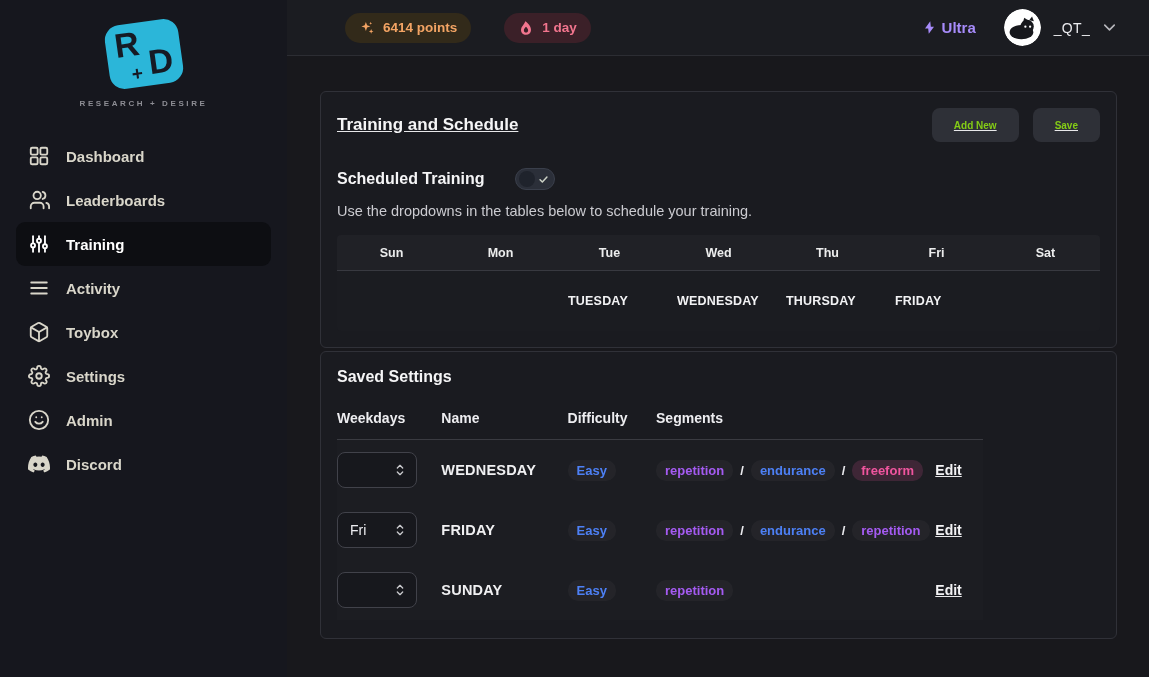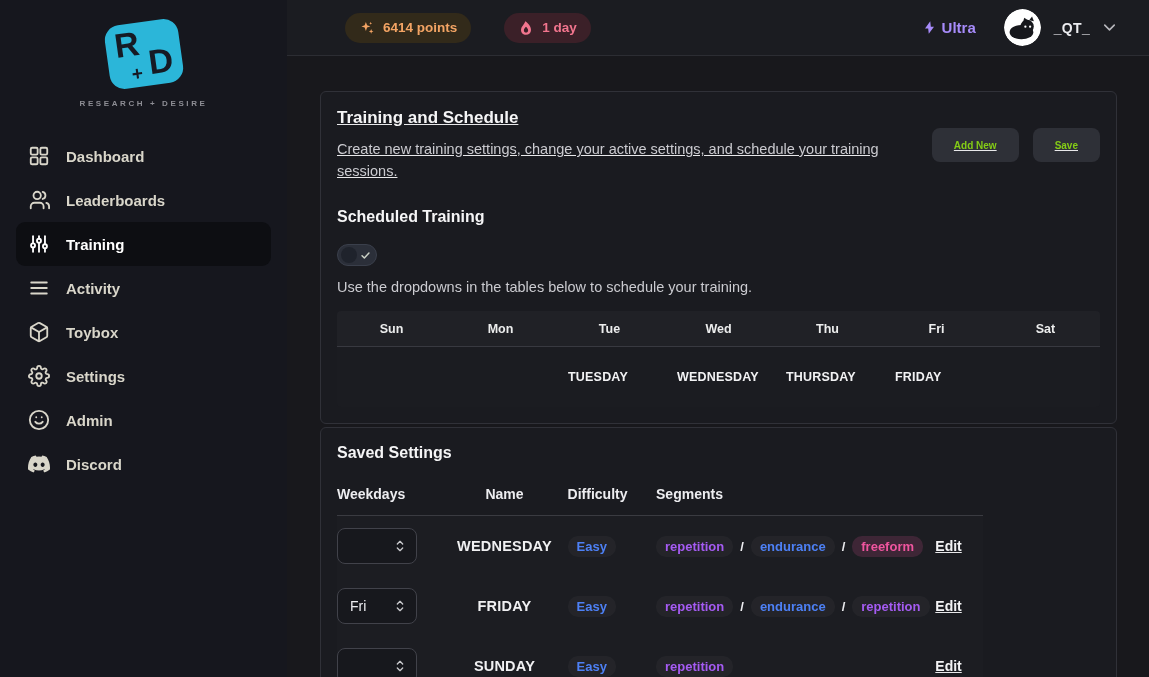--- a/index.html
+++ b/index.html
@@ -29,36 +29,36 @@
   .topbar-left { display:flex; align-items:center; }
   .badge { display:flex; align-items:center; gap:8px; height:30px; padding:0 14px; border-radius:16px;
            font-weight:bold; font-size:13.5px; }
   .badge svg { width:16px; height:16px; }
   .badge.points { background:#322a1a; color:#f3a464; }
   .badge.streak { background:#3b2028; color:#f2758e; margin-left:33px; }
   .topbar-right { display:flex; align-items:center; }
   .plan { display:flex; align-items:center; gap:5px; color:#a78bfa; font-weight:bold; font-size:15px; cursor:pointer; }
   .plan svg { width:15px; height:15px; }
   .avatar { width:37px; height:37px; margin-left:28px; border-radius:50%; overflow:hidden; cursor:pointer; }
-  .username { margin-left:13px; font-weight:bold; font-size:14px; color:#ececf0; letter-spacing:.3px; cursor:pointer; }
+  .username { margin-left:13px; font-weight:normal; font-size:14px; color:#ececf0; letter-spacing:.3px; cursor:pointer; }
   .chev { margin-left:10px; color:#b8b8bd; display:flex; cursor:pointer; }
   .chev svg { width:19px; height:19px; }
 
   
   .content { flex:1; overflow:hidden; padding:35px 0 0 33px; background:#18181c; }
   .card { width:797px; background:#1a1b20; border:1px solid #303138; border-radius:6px; padding:16px; }
 
   .card-head { display:flex; justify-content:space-between; align-items:center;text-decoration:underline; }
   .card-title { font-size:17px; font-weight:bold; color:#f5f5f6; }
   .card-desc { margin-top:10px; max-width:560px; font-size:14.5px; line-height:22px; color:#cbcbd0; }
   .actions { display:flex; gap:14px; }
   .btn { height:34px; padding:0 22px; border:none; border-radius:8px; background:#2e3037; color:#84cc16;
          font-family:"Liberation Sans",sans-serif; font-weight:bold; font-size:10px; cursor:pointer; }
 
-  .sched-head { margin-top:26px; display:flex; align-items:flex-start; gap:18px;flex-direction:column; }
+  .sched-head { margin-top:26px; display:flex; align-items:center; gap:30px; }
   .sub-title { font-size:16px; font-weight:bold; color:#f5f5f6; }
   .toggle { position:relative; width:40px; height:22px; border-radius:11px; background:#2b2f39;
             border:1px solid #3a3f4b; cursor:pointer; }
   .toggle .knob { position:absolute; left:3px; top:2px; width:16px; height:16px; border-radius:50%; background:#1f232c; }
   .toggle .check { position:absolute; right:5px; top:5px; width:11px; height:11px; color:#ccd2c6; }
   .toggle .check svg { width:11px; height:11px; display:block; }
   .hint { margin-top:13px; font-size:14.5px; color:#cbcbd0; }
 
   .week-table { margin-top:16px; border-radius:4px; overflow:hidden; }
   .week-row { display:flex; }
@@ -66,21 +66,21 @@
   .week-row.head .wcell { flex:1; display:flex; align-items:center; justify-content:center;
                           font-size:12.5px; font-weight:bold; color:#eceded; }
   .week-row.vals { height:60px; background:#1b1c21; }
   .week-row.vals .wcell { flex:1; display:flex; align-items:center; padding-left:13px;
                           font-size:12.5px; font-weight:bold; color:#f2f2f4; letter-spacing:.2px; cursor:pointer; }
 
   .card.saved { margin-top:3px; padding-bottom:18px; }
   .saved-table { width:646px; }
   .saved-head { display:flex; align-items:center; padding:16px 0 13px; border-bottom:1px solid #3a3b41;
                 font-weight:bold; font-size:14px; color:#ededf0; margin-top:8px; }
-  .c-week { width:105px; } .c-name { width:127px;text-align:center; } .c-diff { width:89px; } .c-segs { width:281px; } .c-edit { width:48px;text-decoration:underline; }
+  .c-week { width:105px; } .c-name { width:127px; } .c-diff { width:89px; } .c-segs { width:281px; } .c-edit { width:48px;text-decoration:underline; }
   .saved-row { display:flex; align-items:center; height:60px; background:#1c1d22; }
   .select { width:80px; height:36px; border:1px solid #41424a; border-radius:8px; background:#17181d;
             display:flex; align-items:center; justify-content:space-between; padding:0 8px 0 12px;
             font-size:14px; color:#ececf0; cursor:pointer; }
   .select .uf { width:16px; height:16px; color:#c9c9cd; display:flex; }
   .select .uf svg { width:16px; height:16px; }
   .row-name { font-size:14.5px; font-weight:bold; color:#f0f0f2; letter-spacing:.2px; }
   .pill { display:inline-block; padding:3px 9px; border-radius:10px; font-size:13px; font-weight:bold;
           background:rgba(255,255,255,0.035); }
   .pill.blue { color:#4d80f5; }
@@ -250,21 +250,20 @@
         </span>
       </div>
     </header>
 
     <main class="content">
 
       <section class="card">
         <div class="card-head">
           <div>
             <h2 class="card-title">Training and Schedule</h2>
-            <p class="card-desc">Create new training settings, change your active settings, and schedule your training sessions.</p>
           </div>
           <div class="actions">
             <button class="btn">Add New</button>
             <button class="btn">Save</button>
           </div>
         </div>
 
         <div class="sched-head">
           <h3 class="sub-title">Scheduled Training</h3>
           <div class="toggle">

